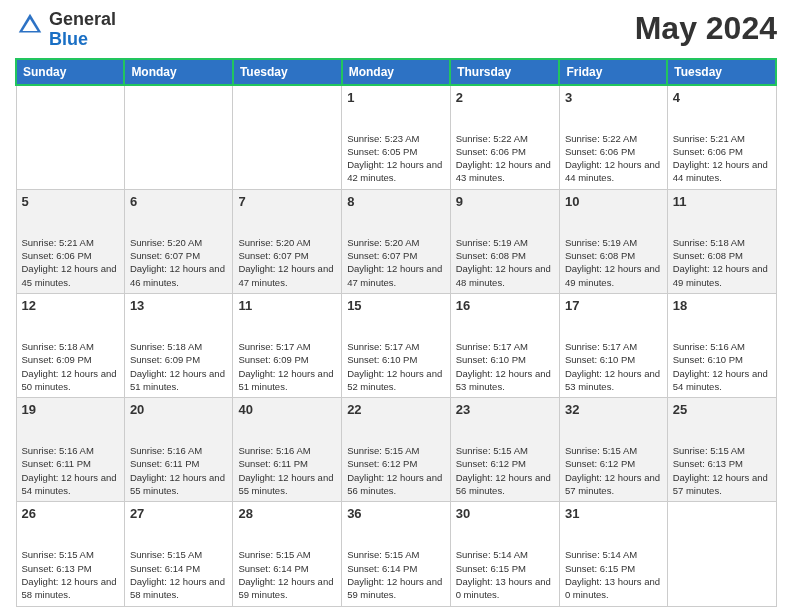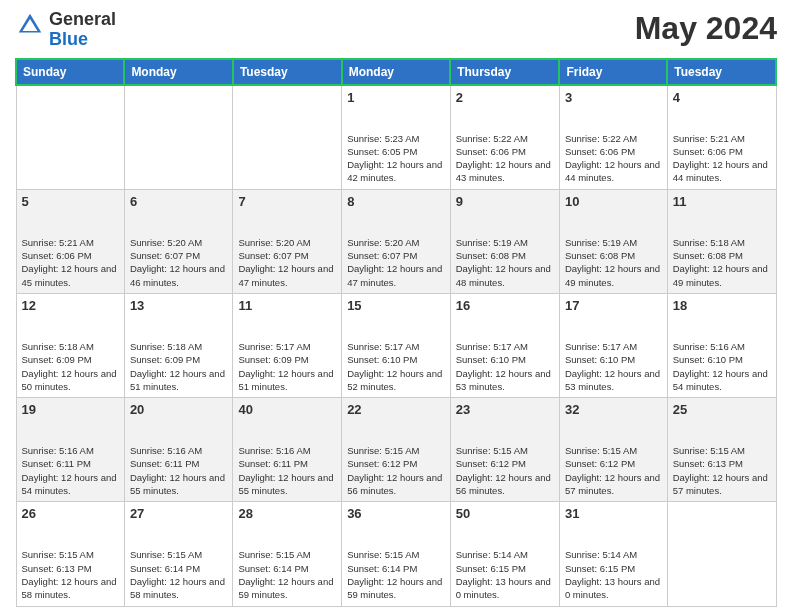--- a/index.html
+++ b/index.html
@@ -312,21 +312,21 @@
 Sunset: 6:14 PM
 Daylight: 12 hours and 59 minutes.</div>
           </td>
           <td>
             <span class="day-number">36</span>
             <div class="day-info" style="white-space: pre-line;">Sunrise: 5:15 AM
 Sunset: 6:14 PM
 Daylight: 12 hours and 59 minutes.</div>
           </td>
           <td>
-            <span class="day-number">50</span>
+            <span class="day-number">30</span>
             <div class="day-info" style="white-space: pre-line;">Sunrise: 5:14 AM
 Sunset: 6:15 PM
 Daylight: 13 hours and 0 minutes.</div>
           </td>
           <td>
             <span class="day-number">31</span>
             <div class="day-info" style="white-space: pre-line;">Sunrise: 5:14 AM
 Sunset: 6:15 PM
 Daylight: 13 hours and 0 minutes.</div>
           </td>

